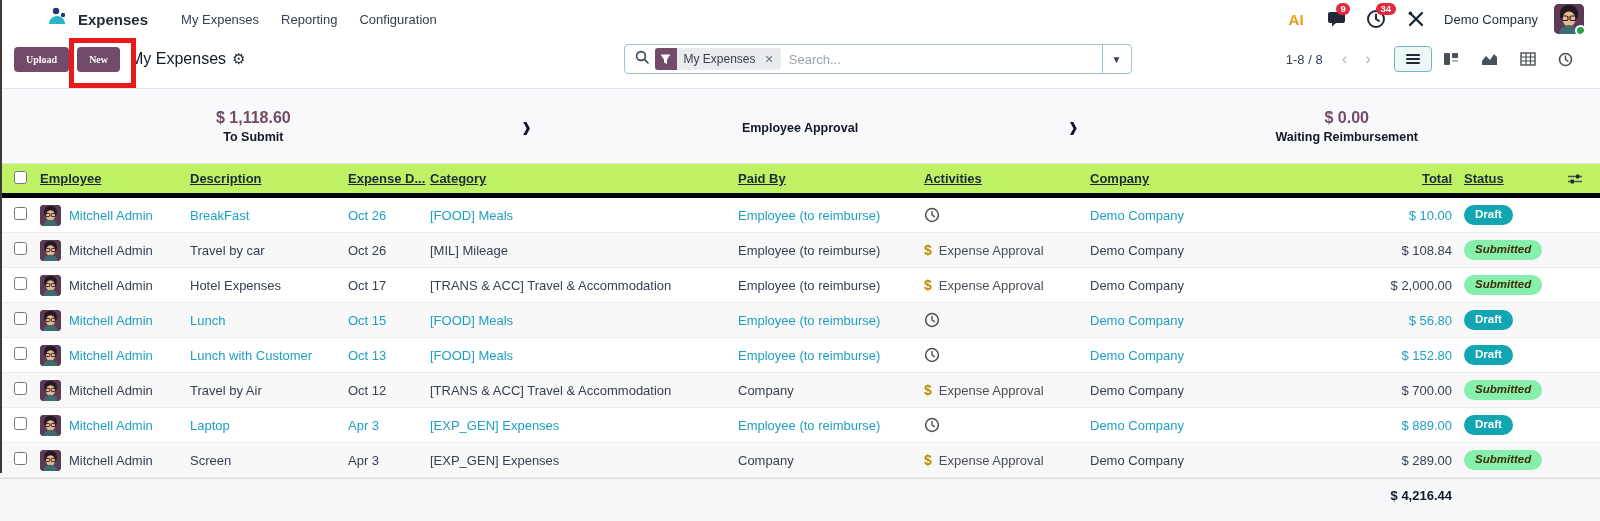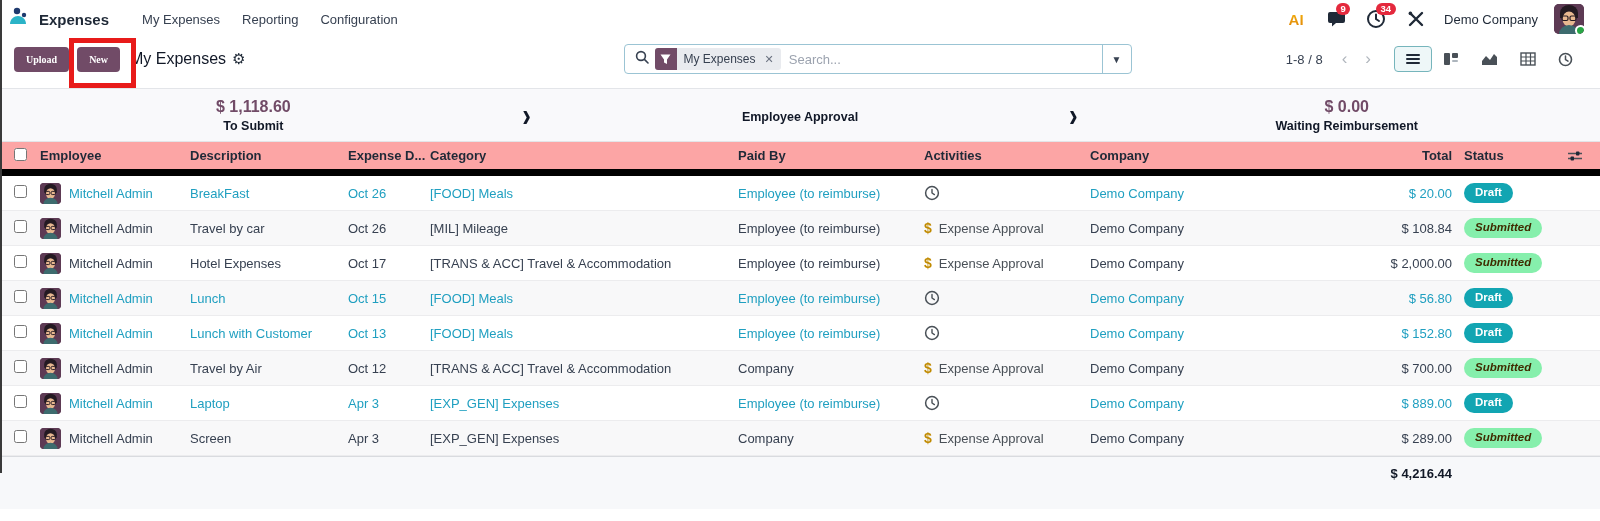--- a/index.html
+++ b/index.html
@@ -2,21 +2,21 @@
 <html><head>
 <meta charset="utf-8">
 <style>
   * { margin:0; padding:0; box-sizing:border-box; }
   html,body { width:1600px; height:521px; overflow:hidden; background:#fff;
     font-family:"Liberation Sans", sans-serif; color:#374151; }
   .app { position:relative; width:1600px; height:521px; background:#fff; }
   .left-edge { position:absolute; left:0; top:0; width:2px; height:473px; background:#3a3a3a; z-index:40; }
 
   
-  .topnav { height:38px; display:flex; align-items:center; padding:0 16px 0 7px; background:#fff; }
+  .topnav { height:38px; display:flex; align-items:center; padding:0 16px 0 14px; background:#fff;margin-left:32px; }
   .brand { display:flex; align-items:center; gap:8px; margin-right:22px; cursor:pointer; }
   .brand-name { font-size:15px; font-weight:bold; color:#1f2937; }
   .nav-item { font-size:13px; color:#374151; padding:6px 11px; border-radius:4px; cursor:pointer; }
   .topnav-right { margin-left:auto; display:flex; align-items:center; gap:16px; }
   .systray-icon { position:relative; width:24px; height:22px; display:flex; align-items:center; justify-content:center; cursor:pointer; }
   .ai-label { font-weight:bold; font-size:15px; background:linear-gradient(180deg,#f4b30c,#e0850b); -webkit-background-clip:text; background-clip:text; color:transparent; }
   .badge-red { position:absolute; top:-5px; left:12px; background:#e4293d; color:#fff; font-size:9.5px; font-weight:bold; border-radius:8px; padding:1px 4.5px; line-height:1.1; }
   .company-name { font-size:13px; color:#1f2937; cursor:pointer; }
   .user-avatar { position:relative; width:30px; height:30px; border-radius:5px; background:#5d3a54; overflow:hidden; cursor:pointer; }
   .presence-dot { position:absolute; right:-2px; bottom:-2px; width:11px; height:11px; background:#28a745; border:2px solid #fff; border-radius:50%; }
@@ -42,30 +42,30 @@
 
   .cp-right { margin-left:auto; display:flex; align-items:center; }
   .pager-text { font-size:13px; color:#374151; margin-right:10px; }
   .pager-btn { background:none; border:none; color:#b0b6bd; font-size:17px; padding:2px 9px; cursor:pointer; }
   .viewswitch { display:flex; align-items:center; margin-left:14px; }
   .vs-btn { background:#fff; border:1px solid transparent; border-radius:4px; padding:5px 10px; cursor:pointer; display:flex; align-items:center; }
   .vs-btn.active { background:#eef7f8; border-color:#76b5bc; }
   .vs-btn svg { display:block; }
 
   
-  .summary { margin-top:8px; height:54px; background:#f9f9fb; border-top:1px solid #e3e5e9; border-bottom:1px solid #e3e5e9; display:flex; align-items:center; }
+  .summary { margin-top:8px; height:76px; background:#f9f9fb; border-top:1px solid #e3e5e9; border-bottom:1px solid #e3e5e9; display:flex; align-items:center; }
   .summary-cell { flex:1; text-align:center; cursor:pointer; }
   .summary-amount { font-size:16px; font-weight:bold; color:#714B67; }
   .summary-label { font-size:12.5px; font-weight:bold; color:#111827; margin-top:3px; }
   .summary-sep { font-size:26px; color:#111827; font-weight:bold; width:40px; text-align:center; transform:scaleY(1.25); }
 
   
   .table { background:#fff; }
   .trow, .thead { display:flex; align-items:center; padding-left:14px; }
-  .thead { height:34px; font-weight:bold; font-size:13px; color:#1f2937; border-bottom:7px solid #000000; background:#fca5a5; }
+  .thead { height:34px; font-weight:bold; font-size:13px; color:#1f2937; border-bottom:5px solid #000000; background:#bef264;text-decoration:underline; }
   .trow { height:35px; font-size:13px; border-bottom:1px solid #ececee; background:#fff; cursor:pointer; }
   .trow:nth-child(even) { background:#f8f8f9; }
   .c-check { width:26px; }
   .c-check input { width:13px; height:13px; accent-color:#714B67; cursor:pointer; }
   .c-emp   { width:150px; display:flex; align-items:center; gap:8px; }
   .c-desc  { width:158px; }
   .c-date  { width:82px; }
   .c-cat   { width:308px; }
   .c-paid  { width:186px; }
   .c-act   { width:166px; display:flex; align-items:center; gap:6px; }
@@ -278,21 +278,21 @@
         <span>
           <svg width="16" height="16" viewBox="0 0 16 16" style="display:block">
             <circle cx="8" cy="8" r="6.4" fill="none" stroke="#495057" stroke-width="1.5"></circle>
             <path d="M8 4.5 V8 L10.4 9.6" fill="none" stroke="#495057" stroke-width="1.4" stroke-linecap="round"></path>
           </svg>
         </span>
       </span>
 
     </div>
     <div class="c-comp txt">Demo Company</div>
-    <div class="c-total txt">$ 20.00</div>
+    <div class="c-total txt">$ 10.00</div>
     <div class="c-status"><span class="badge draft">Draft</span></div>
     <div class="c-end"></div>
   </div>
 
   <div class="trow submitted">
     <div class="c-check"><input type="checkbox" style=""></div>
     <div class="c-emp">
       <span class="row-avatar">
         <svg width="21" height="21" viewBox="0 0 30 30">
           <rect width="30" height="30" fill="#5d3a54"></rect>

